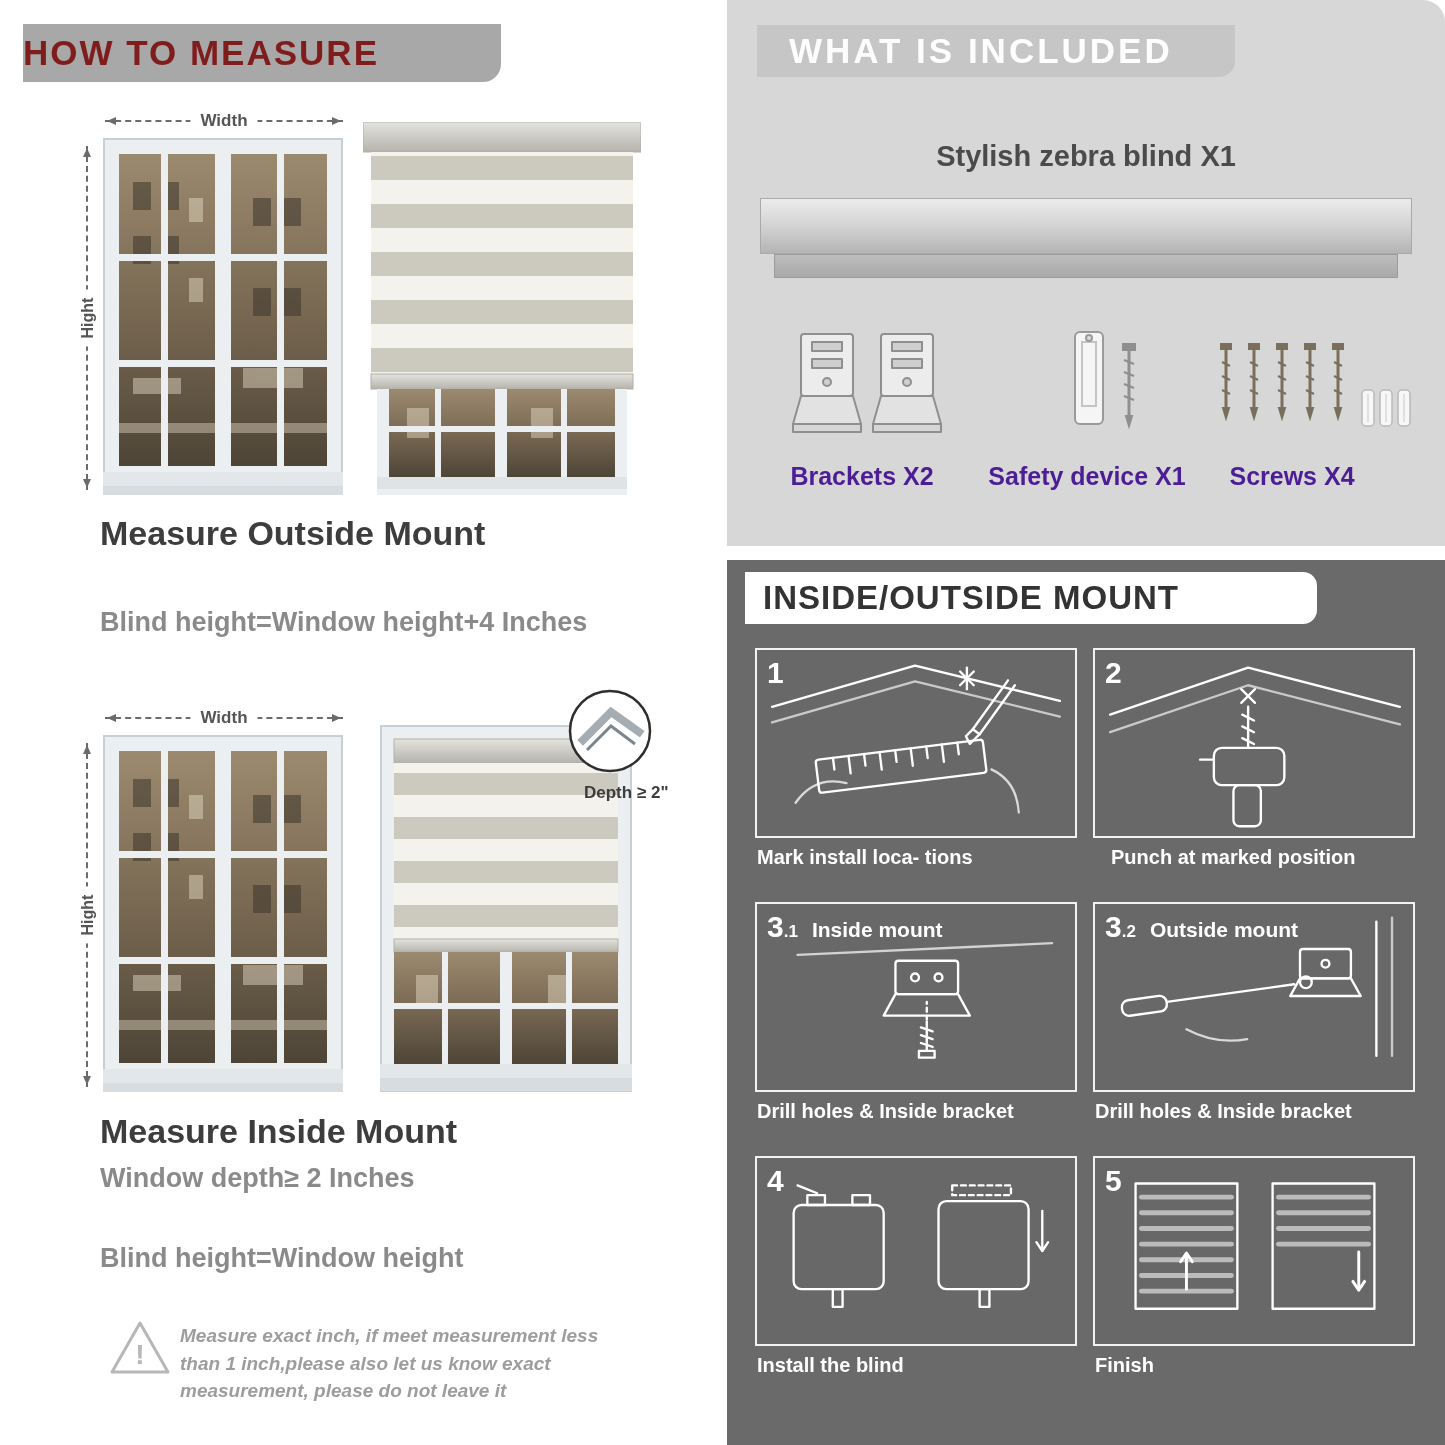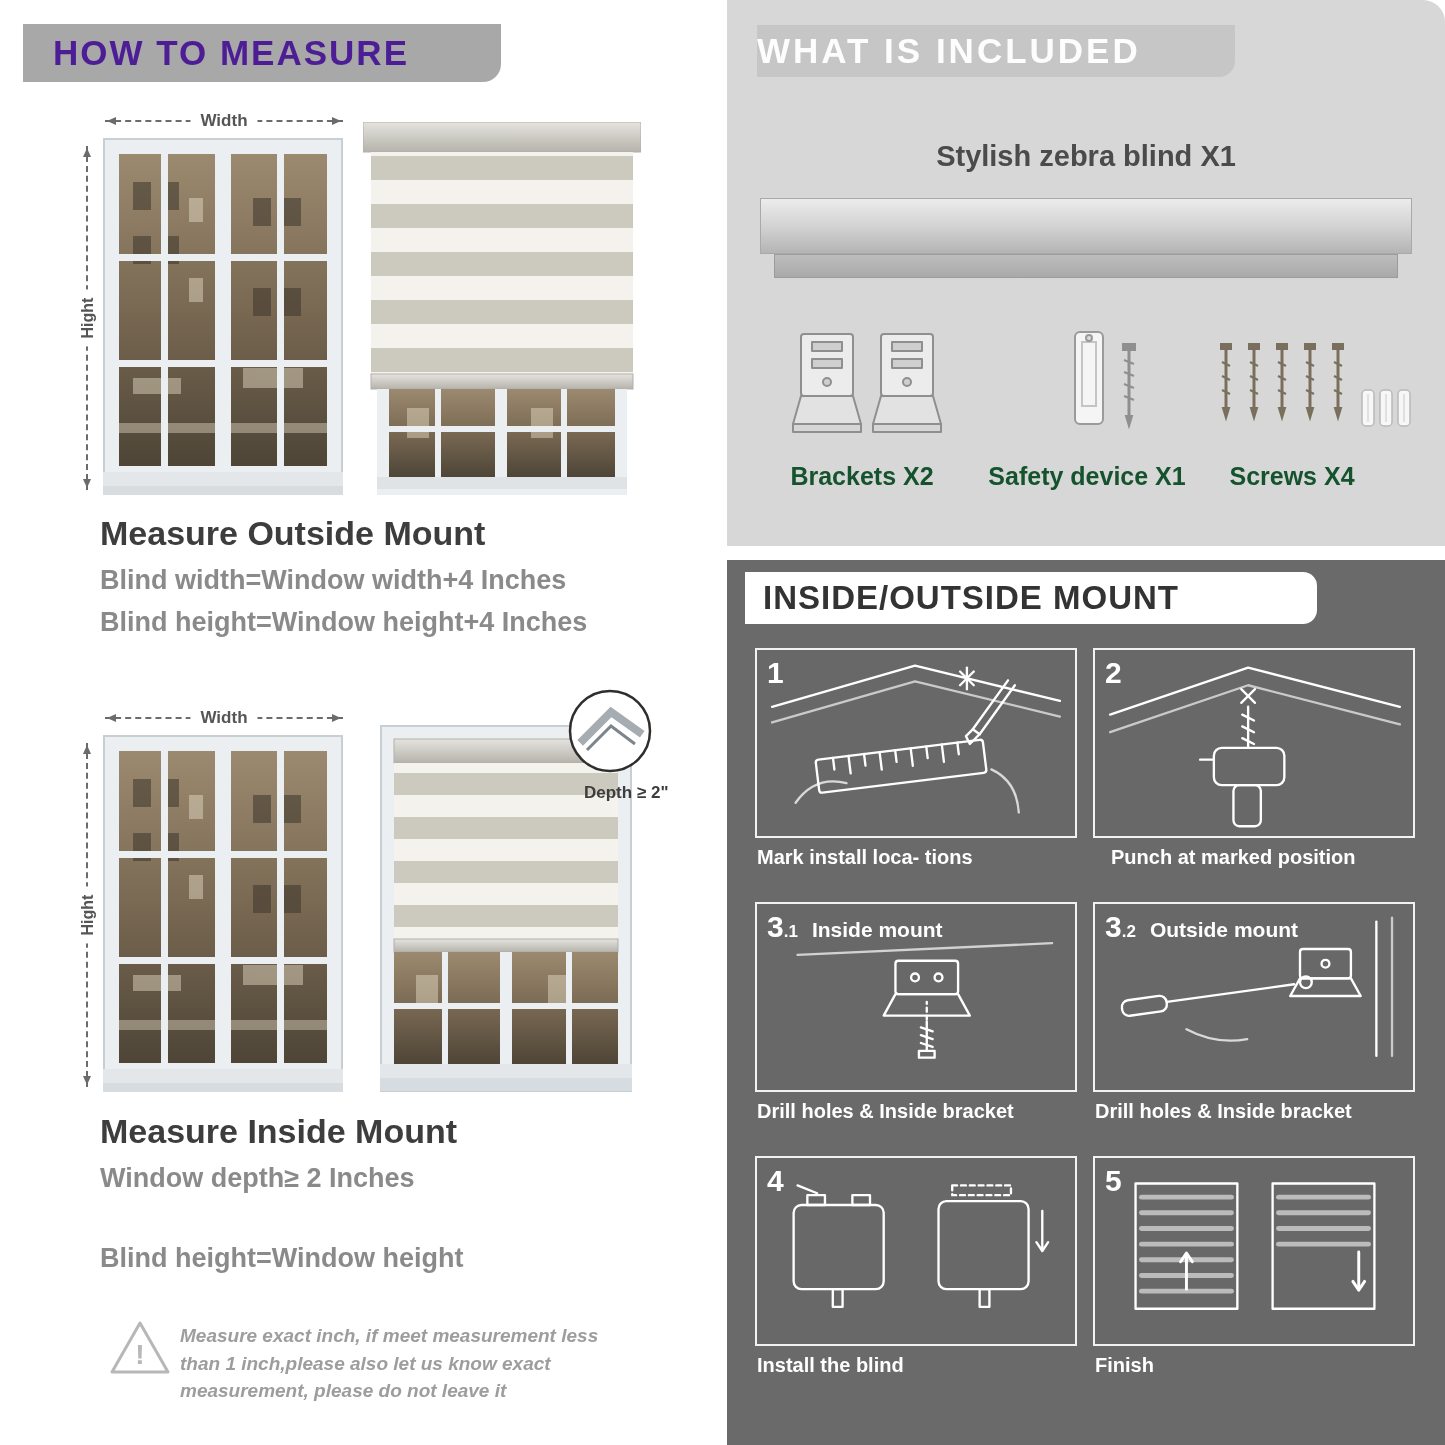--- a/index.html
+++ b/index.html
@@ -1,22 +1,22 @@
 <!DOCTYPE html>
 <html><head>
 <meta charset="utf-8">
 <style>
   html,body{margin:0;padding:0;background:#fff;}
   .root{position:relative;width:1445px;height:1445px;background:#fff;overflow:hidden;
         font-family:"Liberation Sans",sans-serif;}
 
   
   .banner-left{position:absolute;left:23px;top:24px;width:478px;height:58px;background:#a8a8a8;
-    border-radius:0 0 18px 0;color:#4c1d95;font-size:35px;font-weight:bold;letter-spacing:2px;
-    line-height:58px;padding-left:30px;box-sizing:border-box;}
+    border-radius:0 0 18px 0;color:#7f1d1d;font-size:35px;font-weight:bold;letter-spacing:2px;
+    line-height:58px;box-sizing:border-box;}
   .h2{position:absolute;font-size:34px;font-weight:bold;color:#3d3d3d;}
   .gline{position:absolute;font-size:27px;font-weight:bold;color:#8a8a8a;}
   .fig-svg{position:absolute;}
 
   .h-arrow{position:absolute;border-top:2px dashed #6b6b6b;}
   .h-arrow::before,.h-arrow::after{content:"";position:absolute;top:-5px;width:0;height:0;border:4px solid transparent;}
   .h-arrow::before{left:-2px;border-right:9px solid #6b6b6b;}
   .h-arrow::after{right:-2px;border-left:9px solid #6b6b6b;}
   .h-arrow .lbl{position:absolute;left:50%;top:0;transform:translate(-50%,-55%);background:#fff;
     padding:0 10px;font-size:17px;font-weight:bold;color:#555;white-space:nowrap;}
@@ -29,28 +29,28 @@
     background:#fff;padding:0 8px;font-size:16px;font-weight:bold;color:#555;white-space:nowrap;}
 
   .depth-lbl{position:absolute;font-size:17px;font-weight:bold;color:#3d3d3d;white-space:nowrap;}
   .warning-text{position:absolute;font-size:19px;color:#9d9d9d;line-height:1.45;font-weight:bold;font-style:italic;}
 
   
   .right-top{position:absolute;left:727px;top:0;width:718px;height:546px;background:#d7d7d7;
     border-top-right-radius:22px;}
   .banner-included{position:absolute;left:30px;top:25px;width:478px;height:52px;background:#c6c6c6;
     border-radius:0 0 16px 0;color:#fdfdfd;font-size:35px;font-weight:bold;letter-spacing:3px;
-    line-height:52px;box-sizing:border-box;}
+    line-height:52px;padding-left:32px;box-sizing:border-box;}
   .product-title{position:absolute;left:0;top:140px;width:100%;text-align:center;
     font-size:29px;font-weight:bold;color:#4b4b4b;}
   .headrail-main{position:absolute;left:33px;top:198px;width:652px;height:56px;
     background:linear-gradient(#ececec,#d0d0d0 55%,#b4b4b4);border:1px solid #a9a9a9;box-sizing:border-box;}
   .headrail-lip{position:absolute;left:47px;top:254px;width:624px;height:24px;
     background:linear-gradient(#bdbdbd,#a9a9a9);border:1px solid #9b9b9b;box-sizing:border-box;}
-  .item-label{position:absolute;top:462px;text-align:center;font-size:25px;font-weight:bold;color:#14532d;}
+  .item-label{position:absolute;top:462px;text-align:center;font-size:25px;font-weight:bold;color:#4c1d95;}
 
   
   .right-bottom{position:absolute;left:727px;top:560px;width:806px;height:885px;background:#6a6a6a;}
   .banner-mount{position:absolute;left:18px;top:12px;width:572px;height:52px;background:#fff;
     border-radius:0 14px 14px 0;color:#333;font-size:33px;font-weight:bold;letter-spacing:1px;
     line-height:52px;padding-left:18px;box-sizing:border-box;}
   .panel{position:absolute;width:322px;height:190px;border:2px solid #f2f2f2;box-sizing:border-box;background:#686868;}
   .panel svg{position:absolute;left:0;top:0;width:100%;height:100%;}
   .panel .head{position:absolute;left:10px;top:6px;color:#fff;font-weight:bold;display:flex;align-items:baseline;}
   .panel .head .num{font-size:30px;}
@@ -145,21 +145,20 @@
         <rect x="168" y="286" width="22" height="30"></rect>
     </g>
     <rect x="132" y="267" width="12" height="88" fill="#eceff1"></rect>
     <rect x="72" y="267" width="6" height="88" fill="#eceff1"></rect>
     <rect x="198" y="267" width="6" height="88" fill="#eceff1"></rect>
     <rect x="26" y="304" width="226" height="6" fill="#eceff1"></rect>
     <rect x="14" y="355" width="250" height="12" fill="#dfe3e6"></rect>
   </svg>
 
   <div class="h2" style="left:100px;top:514px;">Measure Outside Mount</div>
-  <div class="gline" style="left:100px;top:565px;">Blind width=Window width+4 Inches</div>
   <div class="gline" style="left:100px;top:607px;">Blind height=Window height+4 Inches</div>
 
   <div class="h-arrow" style="left:105px;top:717px;width:238px;">
     <span class="lbl">Width</span>
   </div>
   <div class="v-arrow" style="left:86px;top:743px;height:344px;">
     <span class="lbl">Hight</span>
   </div>
 
   <svg class="fig-svg" style="left:103px;top:735px;" width="240" height="357" viewBox="0 0 240 357">

